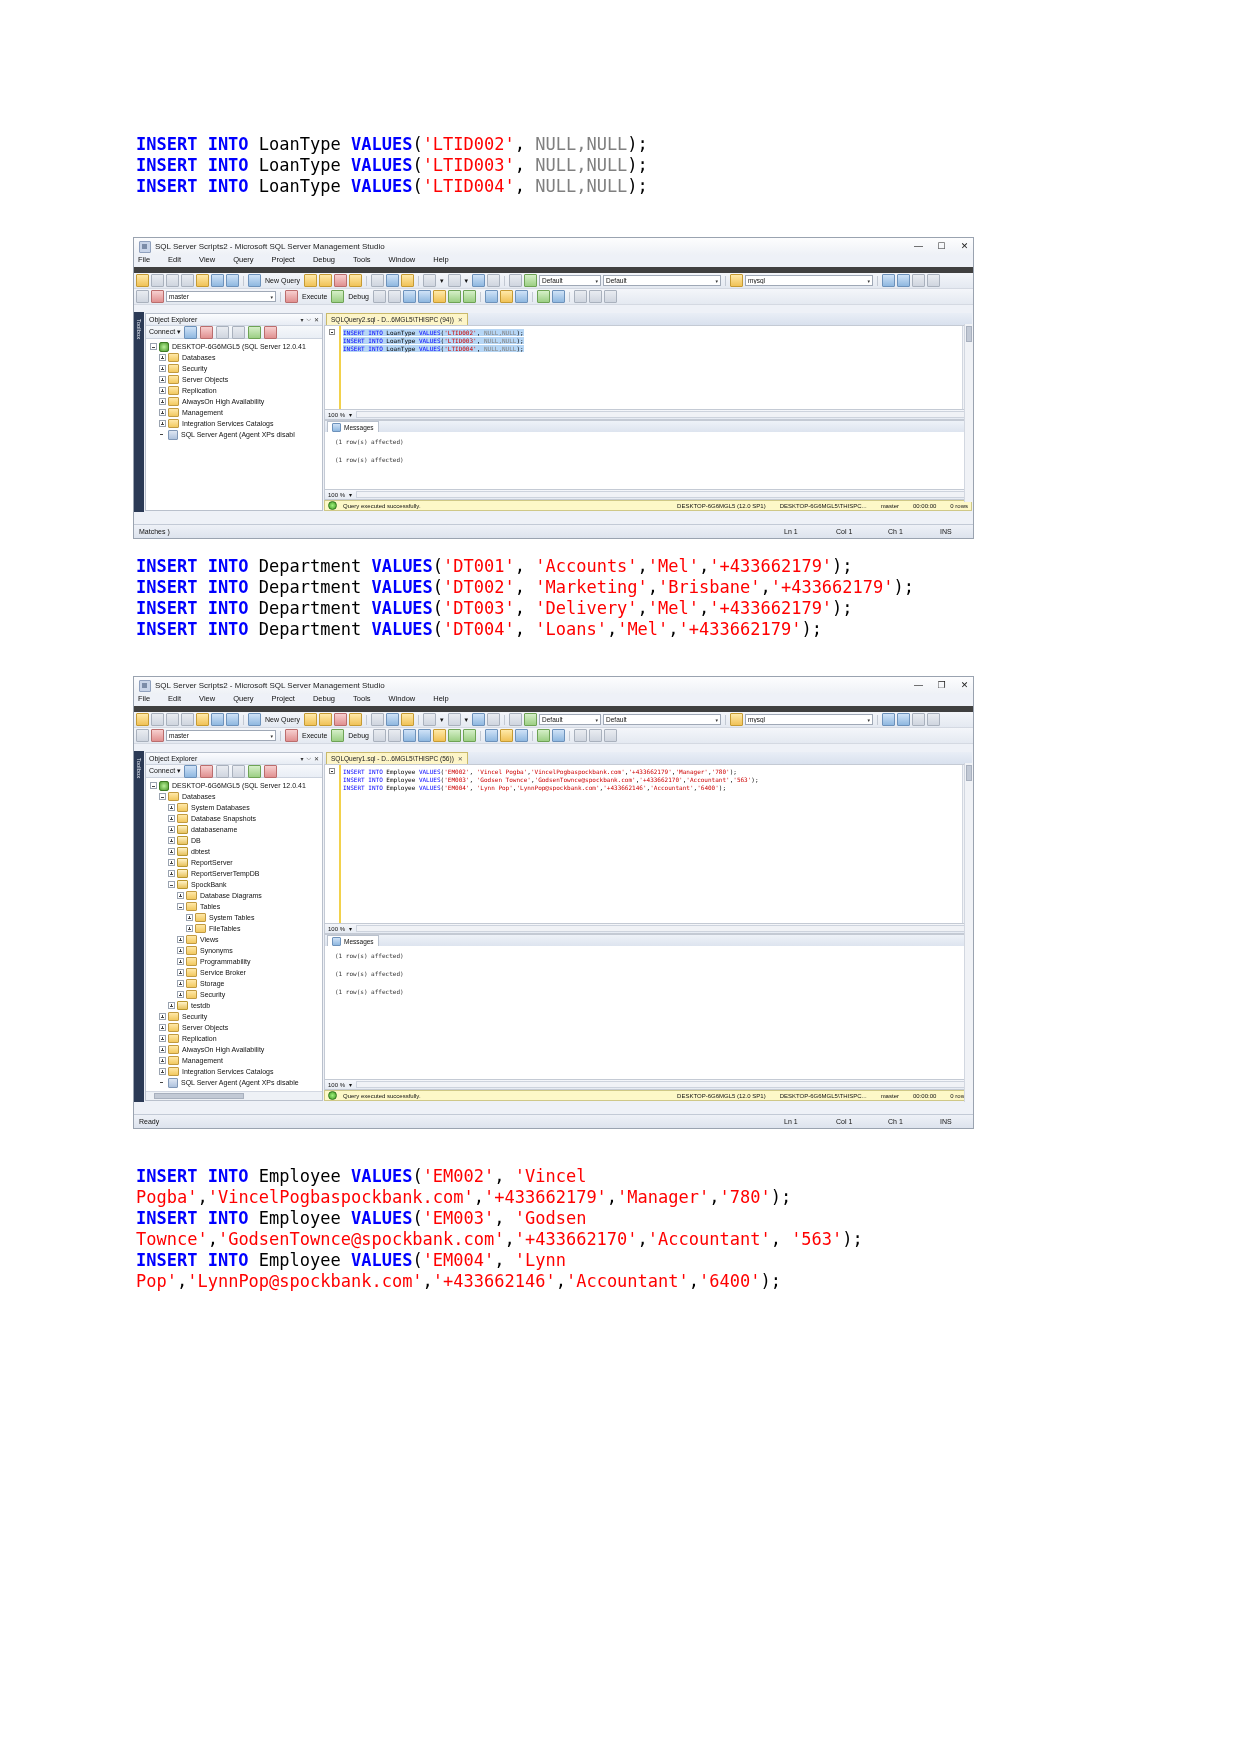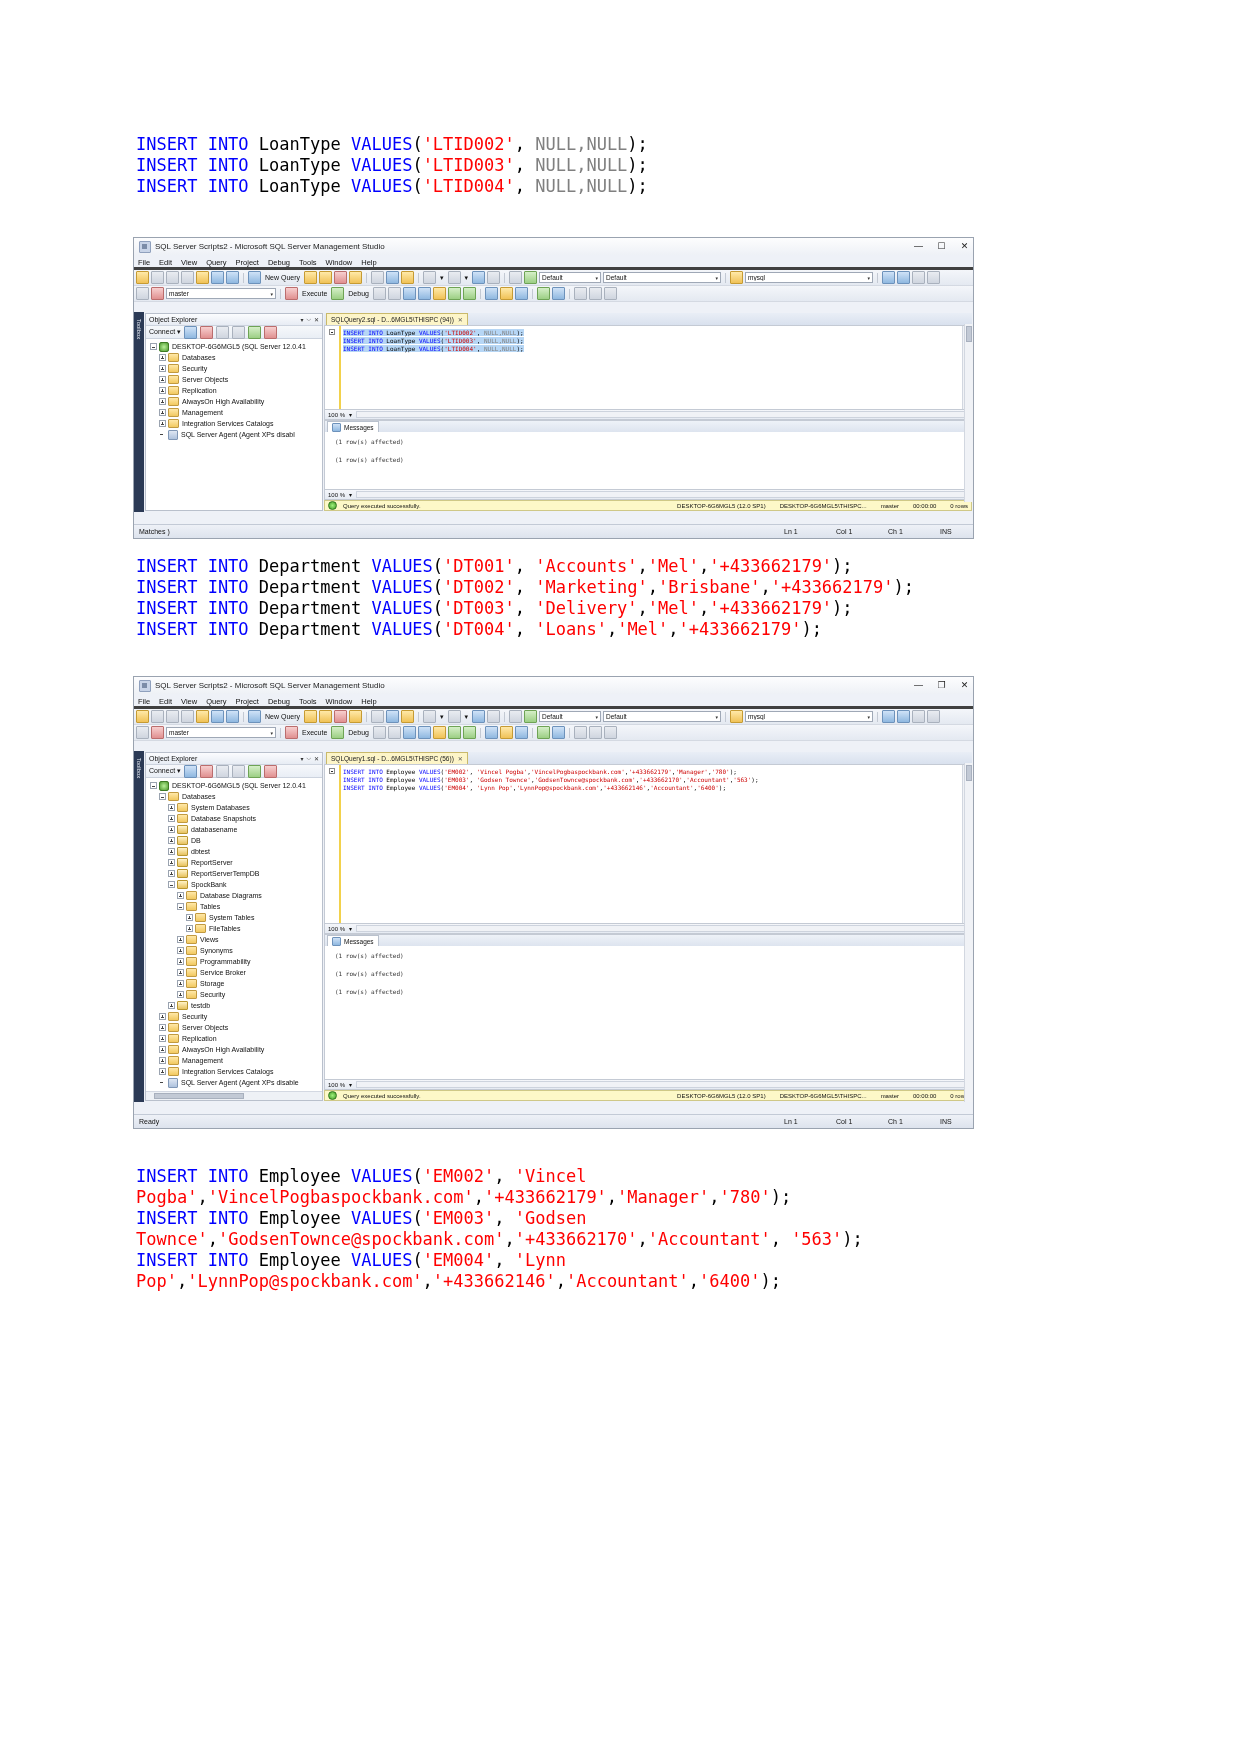--- a/index.html
+++ b/index.html
@@ -1,36 +1,36 @@
 <!DOCTYPE html>
 <html><head>
 <meta charset="utf-8">
 <style>
   html,body{margin:0;padding:0;background:#fff;}
   body{width:1241px;height:1754px;font-family:"Liberation Sans",sans-serif;position:relative;}
   .page{width:1241px;height:1754px;position:relative;background:#fff;}
 
   
   .sqlblock{position:absolute;font-family:"DejaVu Sans Mono",monospace;font-size:17px;line-height:21px;white-space:pre-wrap;color:#000;letter-spacing:0px;}
-  .kw{color:#0000ff;}
+  .kw{color:#0000ff;font-weight:bold;}
   .str{color:#ff0000;}
   .nul{color:#808080;}
   .pl{color:#000000;}
 
   
   .ssms{position:absolute;background:#eef1f7;border:1px solid #9aa3b0;box-sizing:border-box;overflow:hidden;
         font-family:"Liberation Sans",sans-serif;}
   .titlebar{height:17px;background:linear-gradient(#fdfdfe,#eef1f6);display:flex;align-items:center;padding:0 3px;position:relative;}
   .titlebar .tl-icon{width:10px;height:10px;margin:0 4px 0 2px;background:#c8d4e8;border:1px solid #8fa0bd;border-radius:1px;position:relative;flex:none;}
   .titlebar .tl-icon::after{content:"";position:absolute;left:2px;top:2px;width:5px;height:5px;background:#7b8ca8;}
   .titlebar .tl-text{font-size:8px;color:#1b1b1b;white-space:nowrap;}
   .wbtns{position:absolute;right:2px;top:0;display:flex;align-items:center;height:17px;gap:10px;}
   .wbtn{font-size:9px;color:#222;line-height:1;width:13px;text-align:center;}
 
-  .menubar{height:12px;background:#eef1f7;display:flex;align-items:flex-end;padding:0 4px;gap:9px;border-bottom:3px solid #404040;}
+  .menubar{height:12px;background:#eef1f7;display:flex;align-items:flex-start;padding:0 4px;gap:18px;border-bottom:6px solid #404040;}
   .menubar span{font-size:7.5px;color:#111;white-space:nowrap;}
 
   .toolbar{height:15px;background:linear-gradient(#f4f6fa,#e4e9f1);display:flex;align-items:center;padding:0 2px;gap:2px;border-bottom:1px solid #d4d9e2;}
   .tbtn{width:11px;height:11px;border-radius:1px;flex:none;}
   .tbtn.sq{background:linear-gradient(#ffe9a8,#f0c257);border:1px solid #c69b33;}
   .tbtn.bl{background:linear-gradient(#cfe2f7,#8fb8e0);border:1px solid #6d92bb;}
   .tbtn.gr{background:linear-gradient(#d5efc8,#9ccf84);border:1px solid #6ea355;}
   .tbtn.rd{background:linear-gradient(#f7cfcf,#e09090);border:1px solid #bb6d6d;}
   .tbtn.gy{background:linear-gradient(#e9ecf1,#cfd5df);border:1px solid #a9b1bd;}
   .tsep{width:1px;height:10px;background:#c3c9d3;margin:0 2px;flex:none;}

